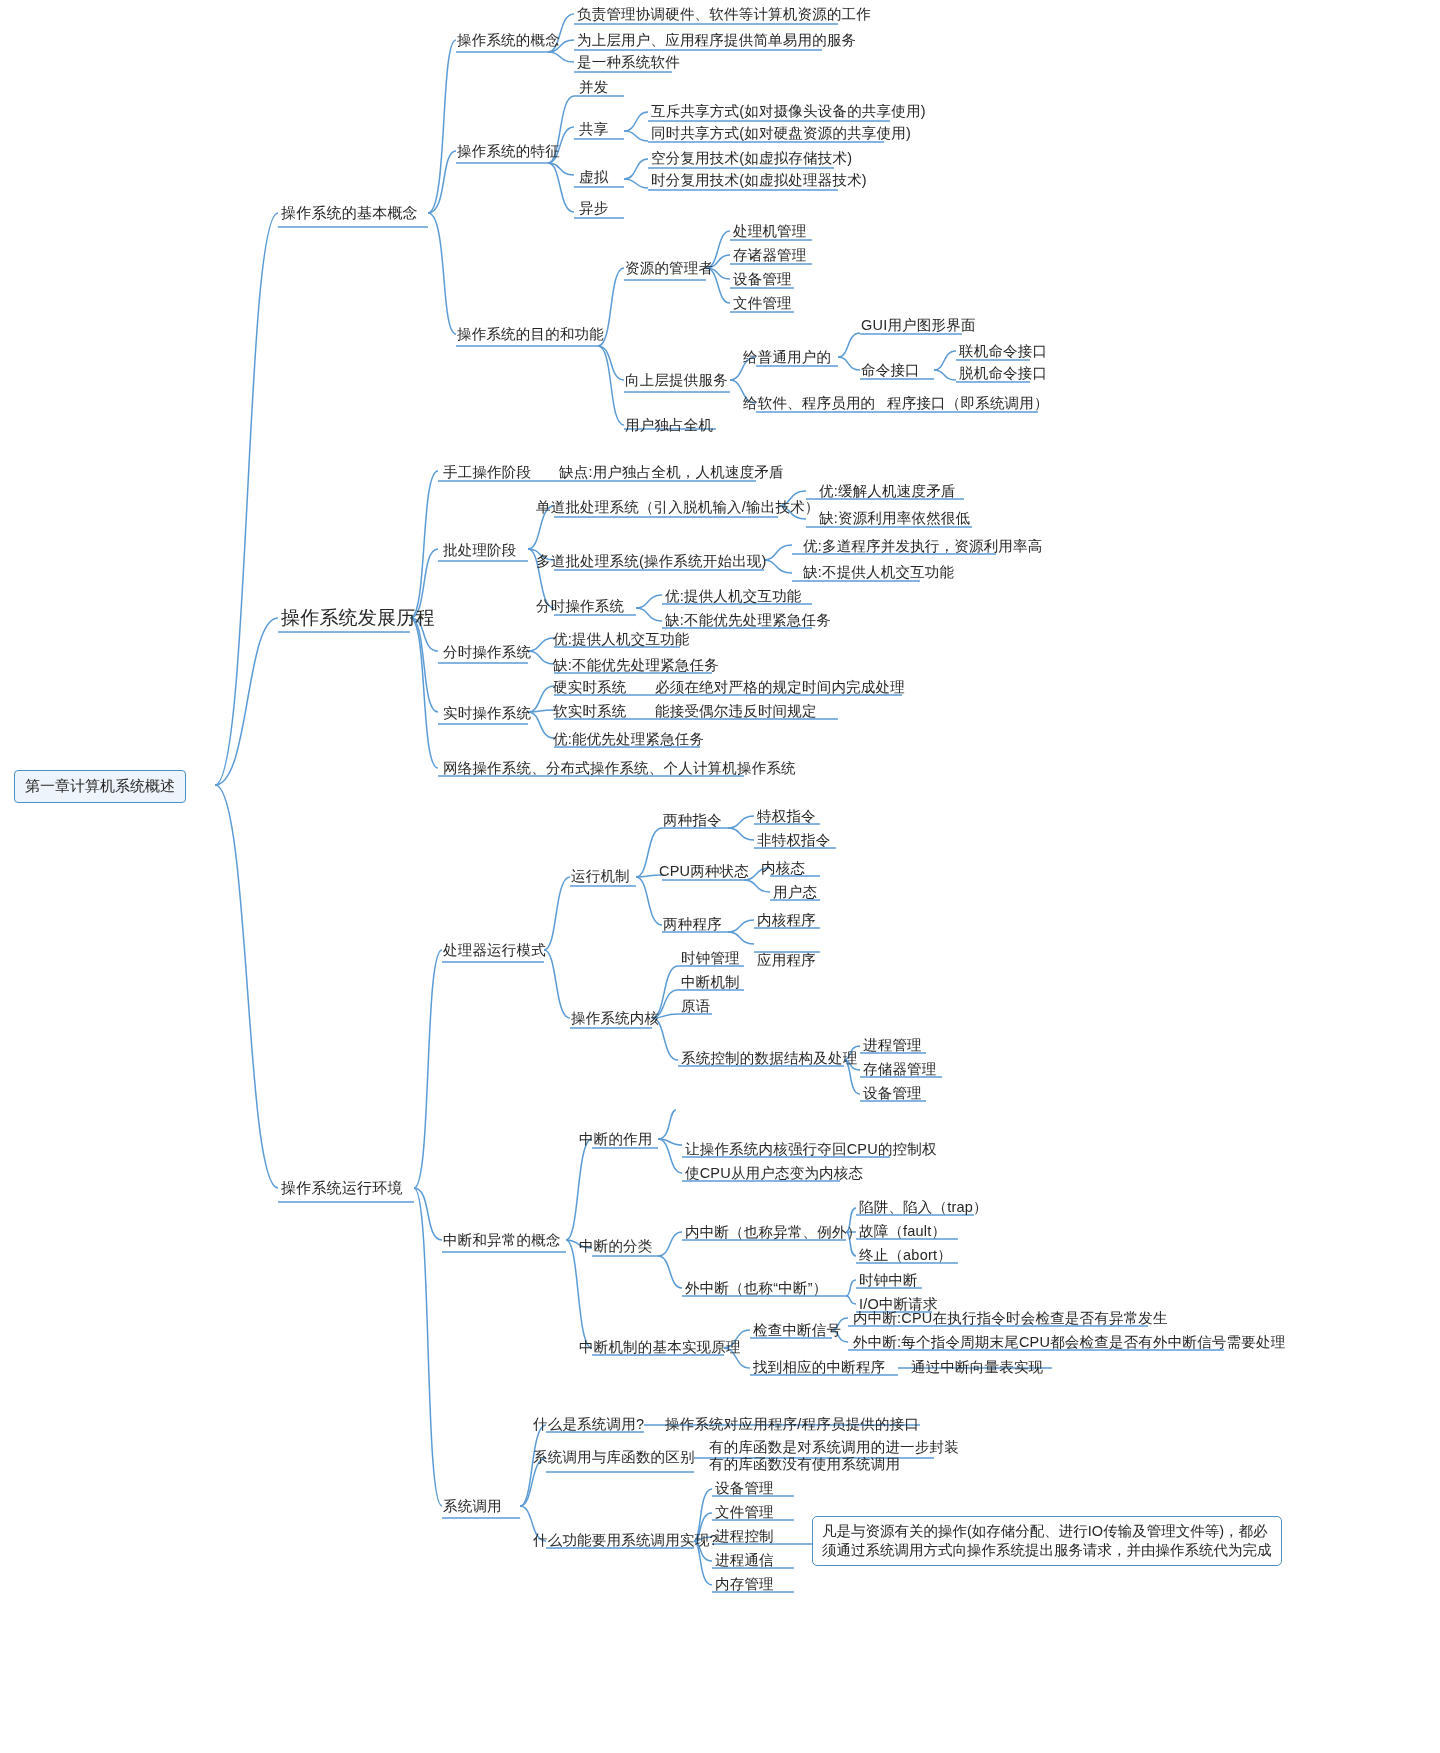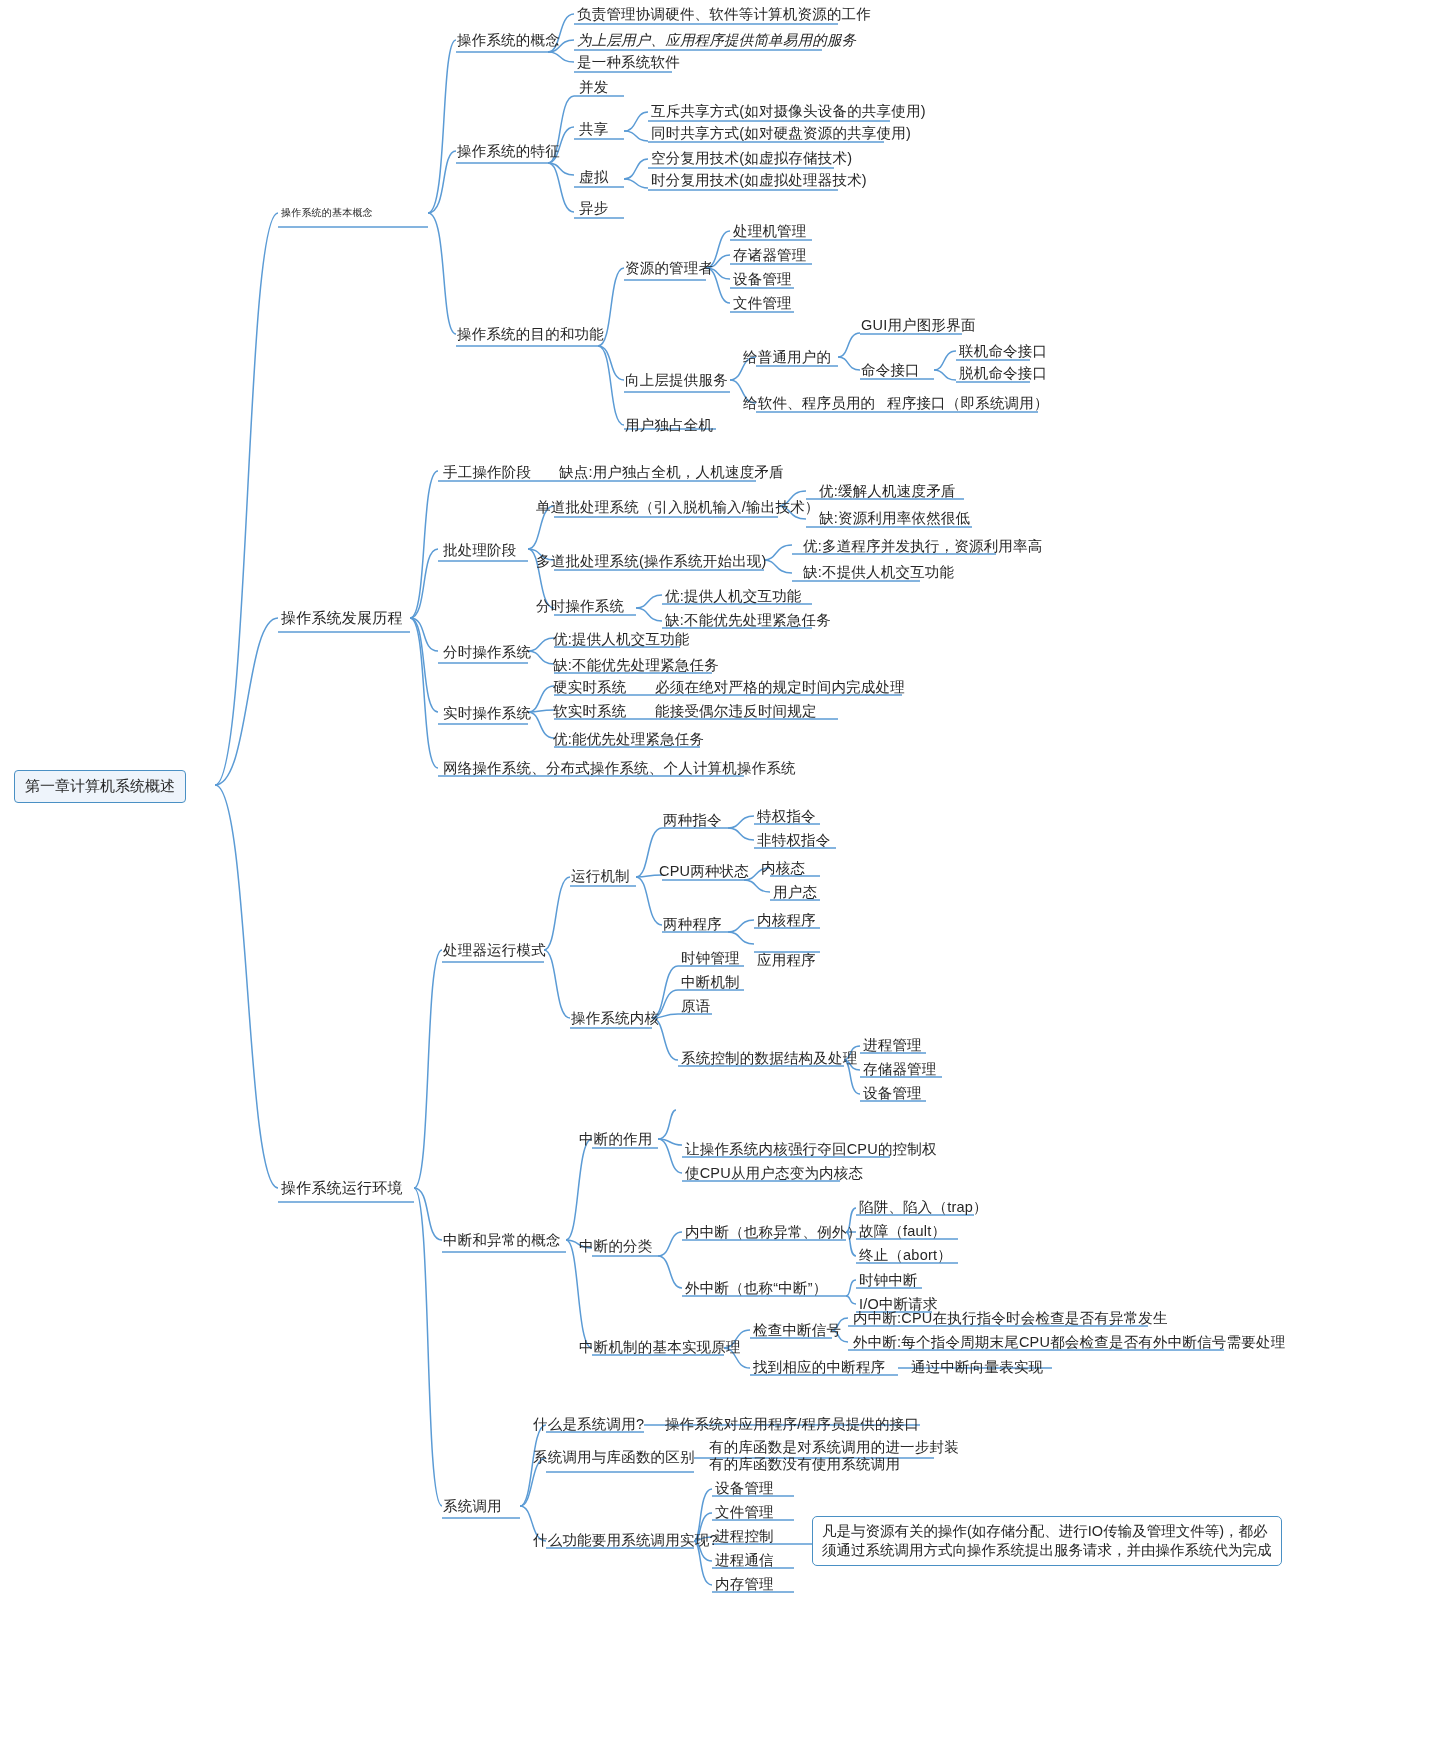--- a/index.html
+++ b/index.html
@@ -310,25 +310,25 @@
       <line x1="712" y1="1544" x2="794" y2="1544"></line>
       <line x1="712" y1="1568" x2="794" y2="1568"></line>
       <line x1="712" y1="1592" x2="794" y2="1592"></line>
 
       <line x1="794" y1="1544" x2="812" y2="1544"></line>
     </g>
   </svg>
 
   <div class="root-node" style="left:14px; top:770px;">第一章计算机系统概述</div>
 
-  <div class="node" style="left:278px; top:203px; font-size:10px;">操作系统的基本概念</div>
+  <div class="node" style="left:278px; top:203px; font-size:15px;">操作系统的基本概念</div>
 
   <div class="node" style="left:454px; top:30px;">操作系统的概念</div>
   <div class="node" style="left:574px; top:4px;">负责管理协调硬件、软件等计算机资源的工作</div>
-  <div class="node" style="left:574px; top:30px;font-style:italic;">为上层用户、应用程序提供简单易用的服务</div>
+  <div class="node" style="left:574px; top:30px;">为上层用户、应用程序提供简单易用的服务</div>
   <div class="node" style="left:574px; top:52px;">是一种系统软件</div>
 
   <div class="node" style="left:454px; top:141px;">操作系统的特征</div>
   <div class="node" style="left:576px; top:77px;">并发</div>
   <div class="node" style="left:576px; top:119px;">共享</div>
   <div class="node" style="left:648px; top:101px;">互斥共享方式(如对摄像头设备的共享使用)</div>
   <div class="node" style="left:648px; top:123px;">同时共享方式(如对硬盘资源的共享使用)</div>
   <div class="node" style="left:576px; top:167px;">虚拟</div>
   <div class="node" style="left:648px; top:148px;">空分复用技术(如虚拟存储技术)</div>
   <div class="node" style="left:648px; top:170px;">时分复用技术(如虚拟处理器技术)</div>
@@ -346,21 +346,21 @@
   <div class="node" style="left:740px; top:347px;">给普通用户的</div>
   <div class="node" style="left:858px; top:315px;">GUI用户图形界面</div>
   <div class="node" style="left:858px; top:360px;">命令接口</div>
   <div class="node" style="left:956px; top:341px;">联机命令接口</div>
   <div class="node" style="left:956px; top:363px;">脱机命令接口</div>
   <div class="node" style="left:740px; top:393px;">给软件、程序员用的</div>
   <div class="node" style="left:884px; top:393px;">程序接口（即系统调用）</div>
 
   <div class="node" style="left:622px; top:415px;">用户独占全机</div>
 
-  <div class="node" style="left:278px; top:608px; font-size:15px;">操作系统发展历程</div>
+  <div class="node" style="left:278px; top:608px; font-size:19px;">操作系统发展历程</div>
 
   <div class="node" style="left:440px; top:462px;">手工操作阶段</div>
   <div class="node" style="left:556px; top:462px;">缺点:用户独占全机，人机速度矛盾</div>
 
   <div class="node" style="left:440px; top:540px;">批处理阶段</div>
   <div class="node" style="left:533px; top:497px;">单道批处理系统（引入脱机输入/输出技术）</div>
   <div class="node" style="left:816px; top:481px;">优:缓解人机速度矛盾</div>
   <div class="node" style="left:816px; top:508px;">缺:资源利用率依然很低</div>
   <div class="node" style="left:533px; top:551px;">多道批处理系统(操作系统开始出现)</div>
   <div class="node" style="left:800px; top:536px;">优:多道程序并发执行，资源利用率高</div>

